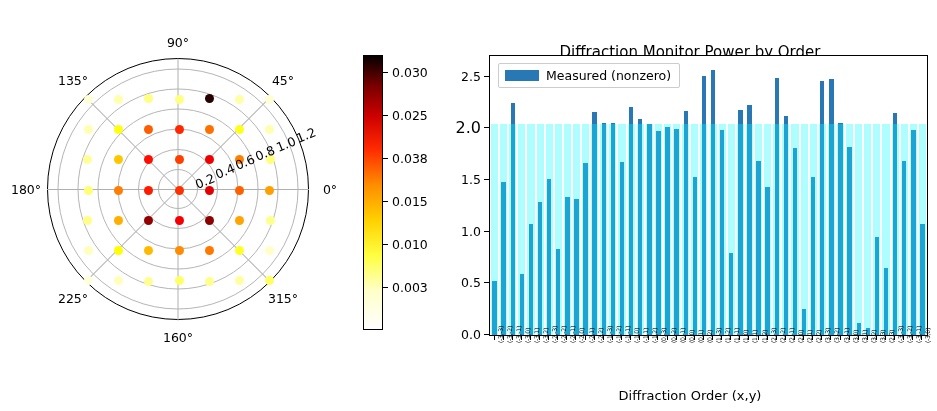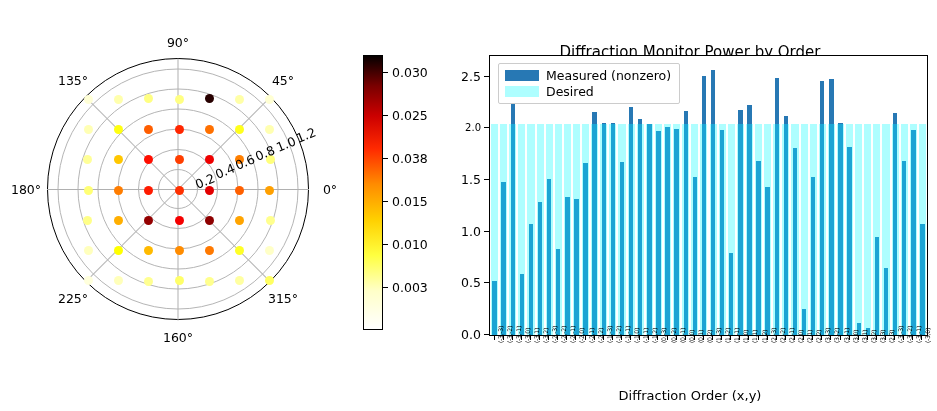--- a/index.html
+++ b/index.html
@@ -291,38 +291,34 @@
           <div class="bar measured" style="left: 421.142px; width: 4.40277px; height: 204.6px;"></div>
           <div class="bar desired" style="left: 428.897px; width: 7.10125px; height: 210.8px;"></div>
           <div class="bar measured" style="left: 430.247px; width: 4.40277px; height: 110.567px;"></div>
         </div>
 
       <div id="legend">
         <div class="lrow">
           <span class="lswatch m"></span>
           <span class="ltext">Measured (nonzero)</span>
         </div>
-        <div class="lrow">
-          <span class="lswatch d"></span>
-          <span class="ltext">Desired</span>
-        </div>
       </div>
     </div>
 
     <div id="y-axis">
         <div class="ytick" style="position: absolute; left: 34px; top: 334px;"></div>
         <div style="position: absolute; right: 456px; top: 334px; font-size: 12.5px; transform: translateY(-50%); white-space: nowrap;">0.0</div>
         <div class="ytick" style="position: absolute; left: 34px; top: 282.333px;"></div>
         <div style="position: absolute; right: 456px; top: 282.333px; font-size: 12.5px; transform: translateY(-50%); white-space: nowrap;">0.5</div>
         <div class="ytick" style="position: absolute; left: 34px; top: 230.667px;"></div>
         <div style="position: absolute; right: 456px; top: 230.667px; font-size: 12.5px; transform: translateY(-50%); white-space: nowrap;">1.0</div>
         <div class="ytick" style="position: absolute; left: 34px; top: 179px;"></div>
         <div style="position: absolute; right: 456px; top: 179px; font-size: 12.5px; transform: translateY(-50%); white-space: nowrap;">1.5</div>
         <div class="ytick" style="position: absolute; left: 34px; top: 127.333px;"></div>
-        <div style="position: absolute; right: 456px; top: 127.333px; font-size: 10px; transform: translateY(-50%); white-space: nowrap;">2.0</div>
+        <div style="position: absolute; right: 456px; top: 127.333px; font-size: 16px; transform: translateY(-50%); white-space: nowrap;">2.0</div>
         <div class="ytick" style="position: absolute; left: 34px; top: 75.6667px;"></div>
         <div style="position: absolute; right: 456px; top: 75.6667px; font-size: 12.5px; transform: translateY(-50%); white-space: nowrap;">2.5</div>
       </div>
     <div id="x-axis">
         <div class="xtick" style="position: absolute; left: 43.5521px; top: 336px;"></div>
         <div class="xlab" style="left: 46.5521px; top: 343px;">(-3,-3)</div>
         <div class="xtick" style="position: absolute; left: 52.6562px; top: 336px;"></div>
         <div class="xlab" style="left: 55.6562px; top: 343px;">(-3,-2)</div>
         <div class="xtick" style="position: absolute; left: 61.7604px; top: 336px;"></div>
         <div class="xlab" style="left: 64.7604px; top: 343px;">(-3,-1)</div>

